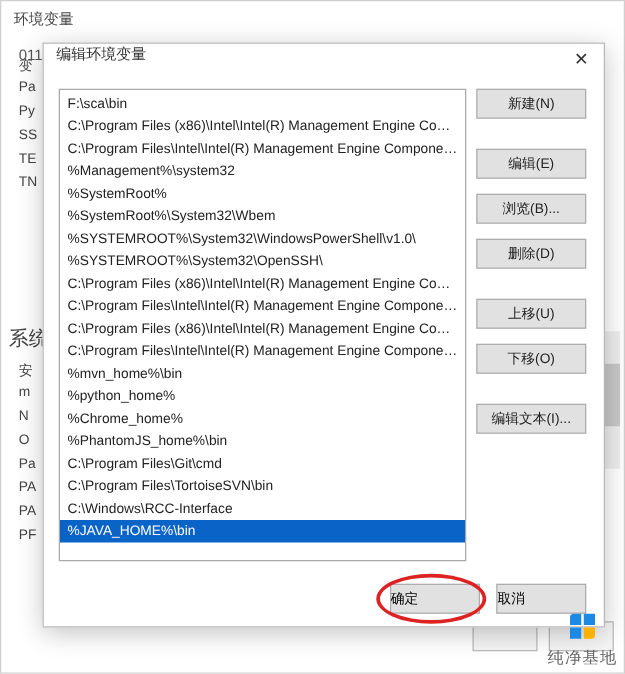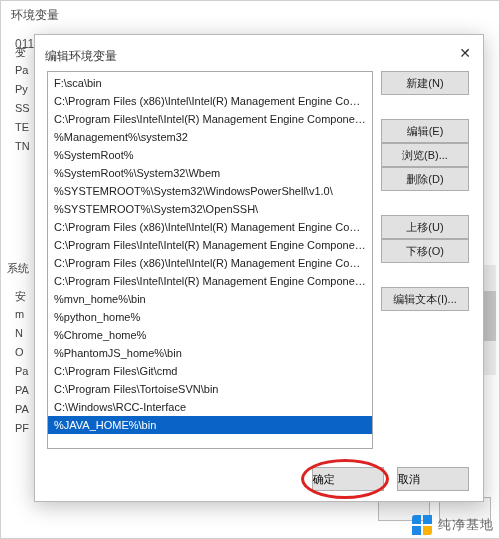--- a/index.html
+++ b/index.html
@@ -2,45 +2,45 @@
 <html><head>
 <meta charset="utf-8">
 <style>
 * { box-sizing: border-box; margin: 0; padding: 0; font-family: "Microsoft YaHei", "Segoe UI", sans-serif; }
 body { width: 500px; height: 539px; background: #fff; position: relative; overflow: hidden; font-size: 12px; }
 .back-win { position: absolute; top: 0; left: 0; right: 0; height: 539px; background: #fff; border: 1px solid #d0d0d0; }
 .back-titlebar { height: 28px; line-height: 28px; padding-left: 10px; font-size: 12px; color: #444; }
 .back-content { padding: 8px 14px; color: #555; }
 .back-label-col { position: absolute; left: 14px; top: 44px; width: 24px; }
 .back-label { height: 19px; font-size: 11px; color: #444; overflow: hidden; white-space: nowrap; }
-.back-sys { position: absolute; left: 6px; top: 260px; font-size: 11px; color: #444; }
+.back-sys { position: absolute; left: 6px; top: 260px; font-size: 16px; color: #444; }
 .back-label-col2 { position: absolute; left: 14px; top: 288px; width: 24px; }
 .back-scroll { position: absolute; right: 3px; top: 264px; width: 13px; height: 110px; background: #eee; }
 .back-sc-thumb { position: absolute; right: 3px; top: 290px; width: 13px; height: 50px; background: #c8c8c8; }
 .back-btn-strip { position: absolute; right: 8px; bottom: 14px; }
 .back-btn { display:inline-block; width: 52px; height: 24px; border:1px solid #bbb; background:#f5f5f5; margin-left:6px; }
 
 .dialog { position: absolute; top: 34px; left: 34px; width: 450px; height: 468px; background: #fff; border: 1px solid #b8b8b8; box-shadow: 0 4px 20px rgba(0,0,0,0.25); }
-.dlg-titlebar { height: 30px; display: flex; align-items: flex-end; padding: 0 6px 0 10px; font-size: 12px; color: #333; }
+.dlg-titlebar { height: 30px; display: flex; align-items: flex-start; padding: 0 6px 0 10px; font-size: 12px; color: #333; }
 .dlg-title { flex: 1; }
 .dlg-close { width: 24px; height: 24px; display:flex; align-items:center; justify-content:center; font-size: 14px; color: #333; cursor: pointer; }
 .dlg-body { position: absolute; top: 36px; left: 12px; right: 12px; bottom: 44px; }
 .listbox { position: absolute; top: 0; left: 0; width: 326px; height: 378px; border: 1px solid #a9a9a9; background: #fff; overflow: hidden; }
 .listbox-inner { padding: 2px 0; }
 .row { height: 18px; line-height: 18px; padding: 0 6px; font-size: 11px; color: #222; white-space: nowrap; overflow: hidden; text-overflow: ellipsis; cursor: default; }
 .row.selected { background: #0a64c8; color: #fff; }
 .side-btns { position: absolute; top: 0; right: 0; width: 90px; }
 .btn { display: block; width: 88px; height: 24px; line-height: 22px; text-align: center; border: 1px solid #adadad; background: #e1e1e1; font-size: 11px; color: #222; margin-bottom: 8px; cursor: pointer; }
-.gap-sm { margin-bottom: 0; }
+.gap-sm { margin-bottom: 12px; }
 .gap-lg { margin-bottom: 24px; }
 .dlg-footer { position: absolute; bottom: 10px; right: 14px; }
 .footer-btn { display:inline-block; width: 72px; height: 24px; line-height:22px; text-align:left; border:1px solid #adadad; background:#e1e1e1; font-size:11px; margin-left: 10px; cursor:pointer; }
 .ok-ellipse { position: absolute; bottom: 2px; right: 94px; width: 88px; height: 40px; border: 3px solid #d22; border-radius: 50%; pointer-events: none; }
 
-.watermark { position: absolute; right: 6px; bottom: 4px; display:flex; align-items:center; gap:6px; }
+.watermark { position: absolute; right: 6px; bottom: 4px; display:flex; align-items:center; gap:6px;flex-direction:column; }
 .wm-logo { width: 20px; height: 20px; position: relative; }
 .wm-logo .sq { position:absolute; width:9px; height:9px; }
 .wm-logo .a { left:0; top:0; background:#1e88e5; border-top-left-radius:3px; }
 .wm-logo .b { right:0; top:0; background:#1e88e5; }
 .wm-logo .c { left:0; bottom:0; background:#1e88e5; }
 .wm-logo .d { right:0; bottom:0; background:#ffb300; border-bottom-right-radius:3px; }
 .wm-text { font-size: 13px; color: #666; font-weight: 500; letter-spacing: 1px; }
 </style>
 </head>
 <body>

